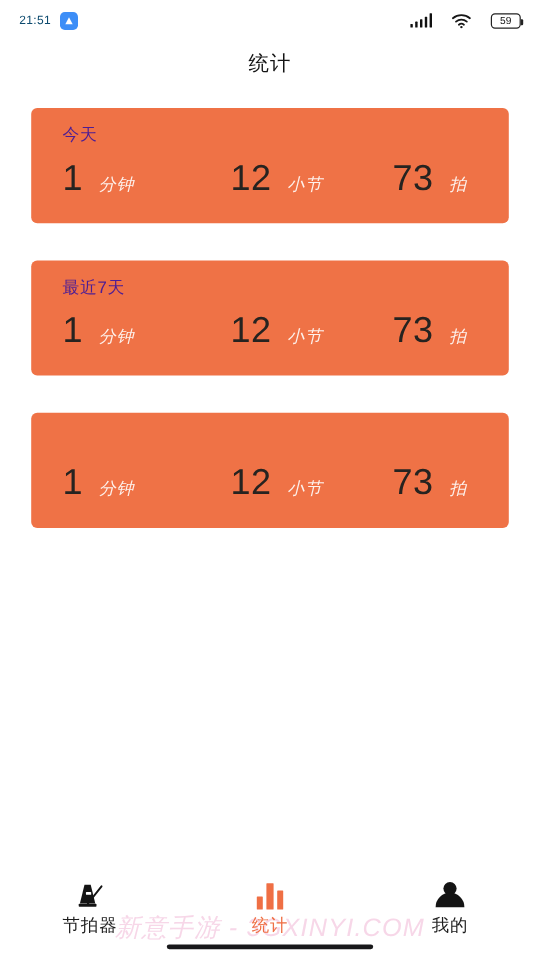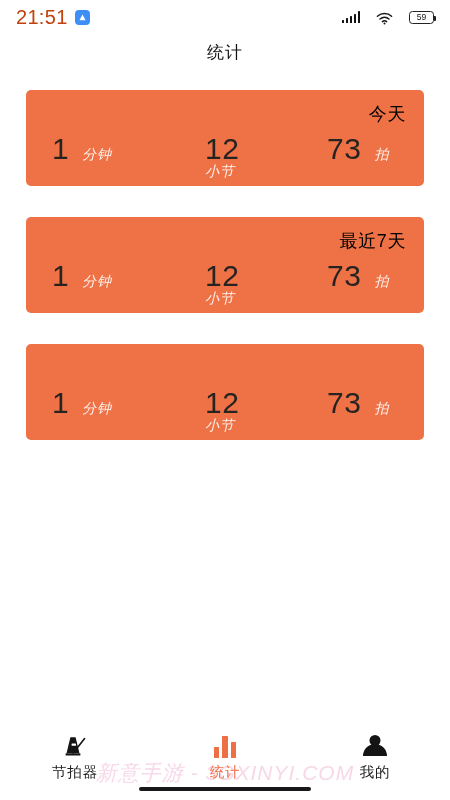--- a/index.html
+++ b/index.html
@@ -11,21 +11,21 @@
   }
   .phone { position:relative; width:450px; height:800px; background:#fff; }
 
   
   .statusbar {
     position:absolute; top:0; left:0; right:0; height:34px;
     display:flex; align-items:center; justify-content:space-between;
     padding:0 16px;
   }
   .sb-left { display:flex; align-items:center; gap:7px; }
-  .sb-time { font-size:20px; color:#c2410c; letter-spacing:.3px; font-weight:400; }
+  .sb-time { font-size:10px; color:#0c4a6e; letter-spacing:.3px; font-weight:400; }
   .sb-appicon {
     width:15px; height:15px; border-radius:4px; background:#3d8ef7;
     display:flex; align-items:center; justify-content:center;
   }
   .sb-right { display:flex; align-items:center; gap:16px; }
   .signal { display:flex; align-items:flex-end; gap:1.5px; height:12px; }
   .signal i { display:block; width:2.4px; background:#111; border-radius:.5px; }
   .signal i:nth-child(1){ height:3px; }
   .signal i:nth-child(2){ height:5px; }
   .signal i:nth-child(3){ height:7px; }
@@ -51,38 +51,38 @@
   .header h1 { font-size:17px; font-weight:400; color:#141414; letter-spacing:1px; }
 
   
   .cards { position:absolute; top:90px; left:26px; width:398px; }
   .stat-card {
     position:relative; height:96px; background:#ef7246;
     border-radius:5px; margin-bottom:31px;
     padding:14px 18px 0 26px;
   }
   .card-label {
-    font-size:18px; color:#000000; letter-spacing:.6px; line-height:1.2;text-align:right;
+    font-size:14px; color:#4c1d95; letter-spacing:.6px; line-height:1.2;
   }
   .card-metrics {
     position:absolute; left:0; right:0; top:44px;
     display:flex; align-items:baseline; padding:0 18px 0 26px;
   }
   .metric { display:flex; align-items:baseline; }
   .metric .num {
     font-size:30px; color:#262320; font-weight:400; letter-spacing:.5px;
     line-height:1;
   }
   .metric .unit {
     font-size:14px; color:#fdf1ec; margin-left:13px; letter-spacing:.8px;
     line-height:1;
     font-style:italic;
   }
   .m1 { width:140px; }
-  .m2 { width:135px;flex-direction:column; }
+  .m2 { width:135px; }
   .m3 { flex:1; }
 
   
   .watermark {
     position:absolute; left:0; right:0; top:758px; height:30px;
     display:flex; align-items:center; justify-content:center;
     font-size:21px; letter-spacing:1px; color:#f7d7e8; white-space:nowrap;
     pointer-events:none; user-select:none;font-style:italic;
   }
 

